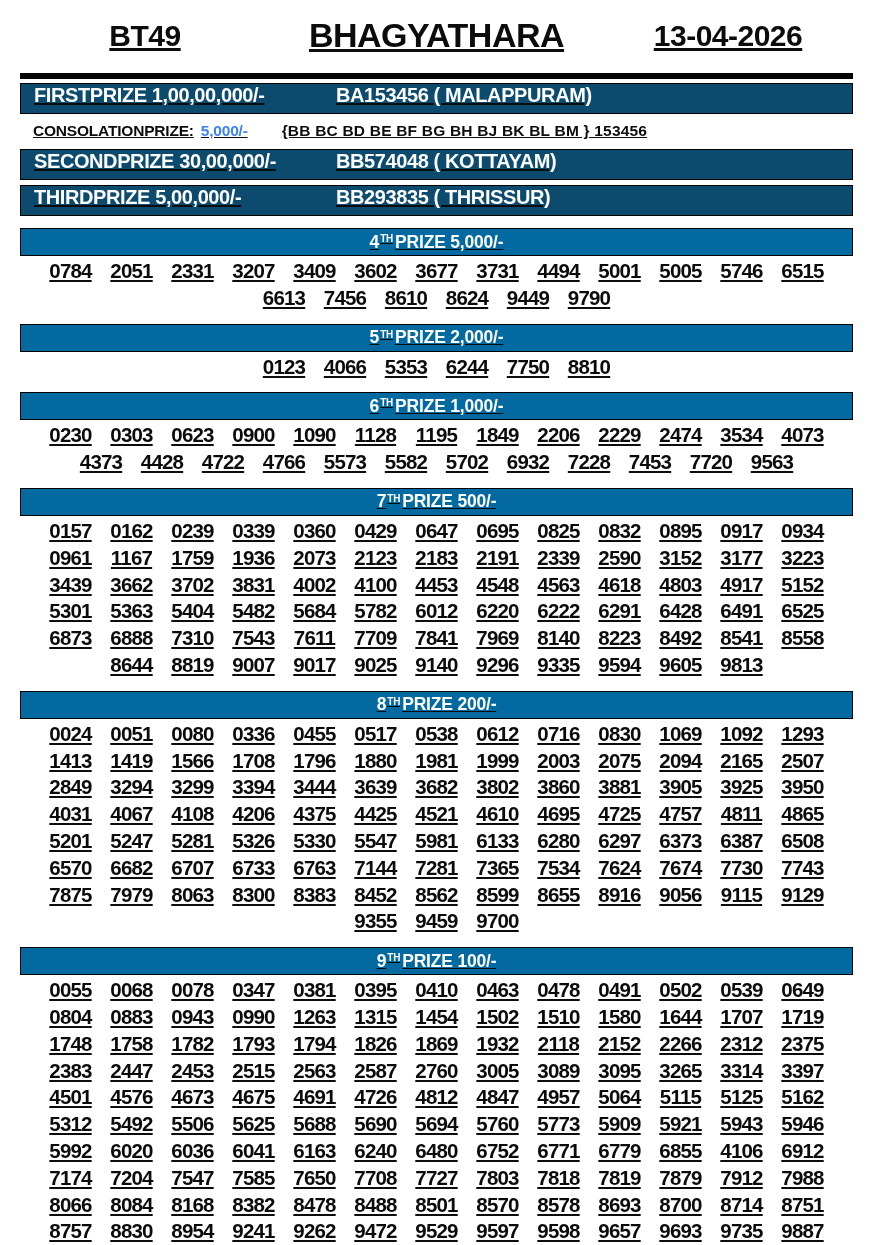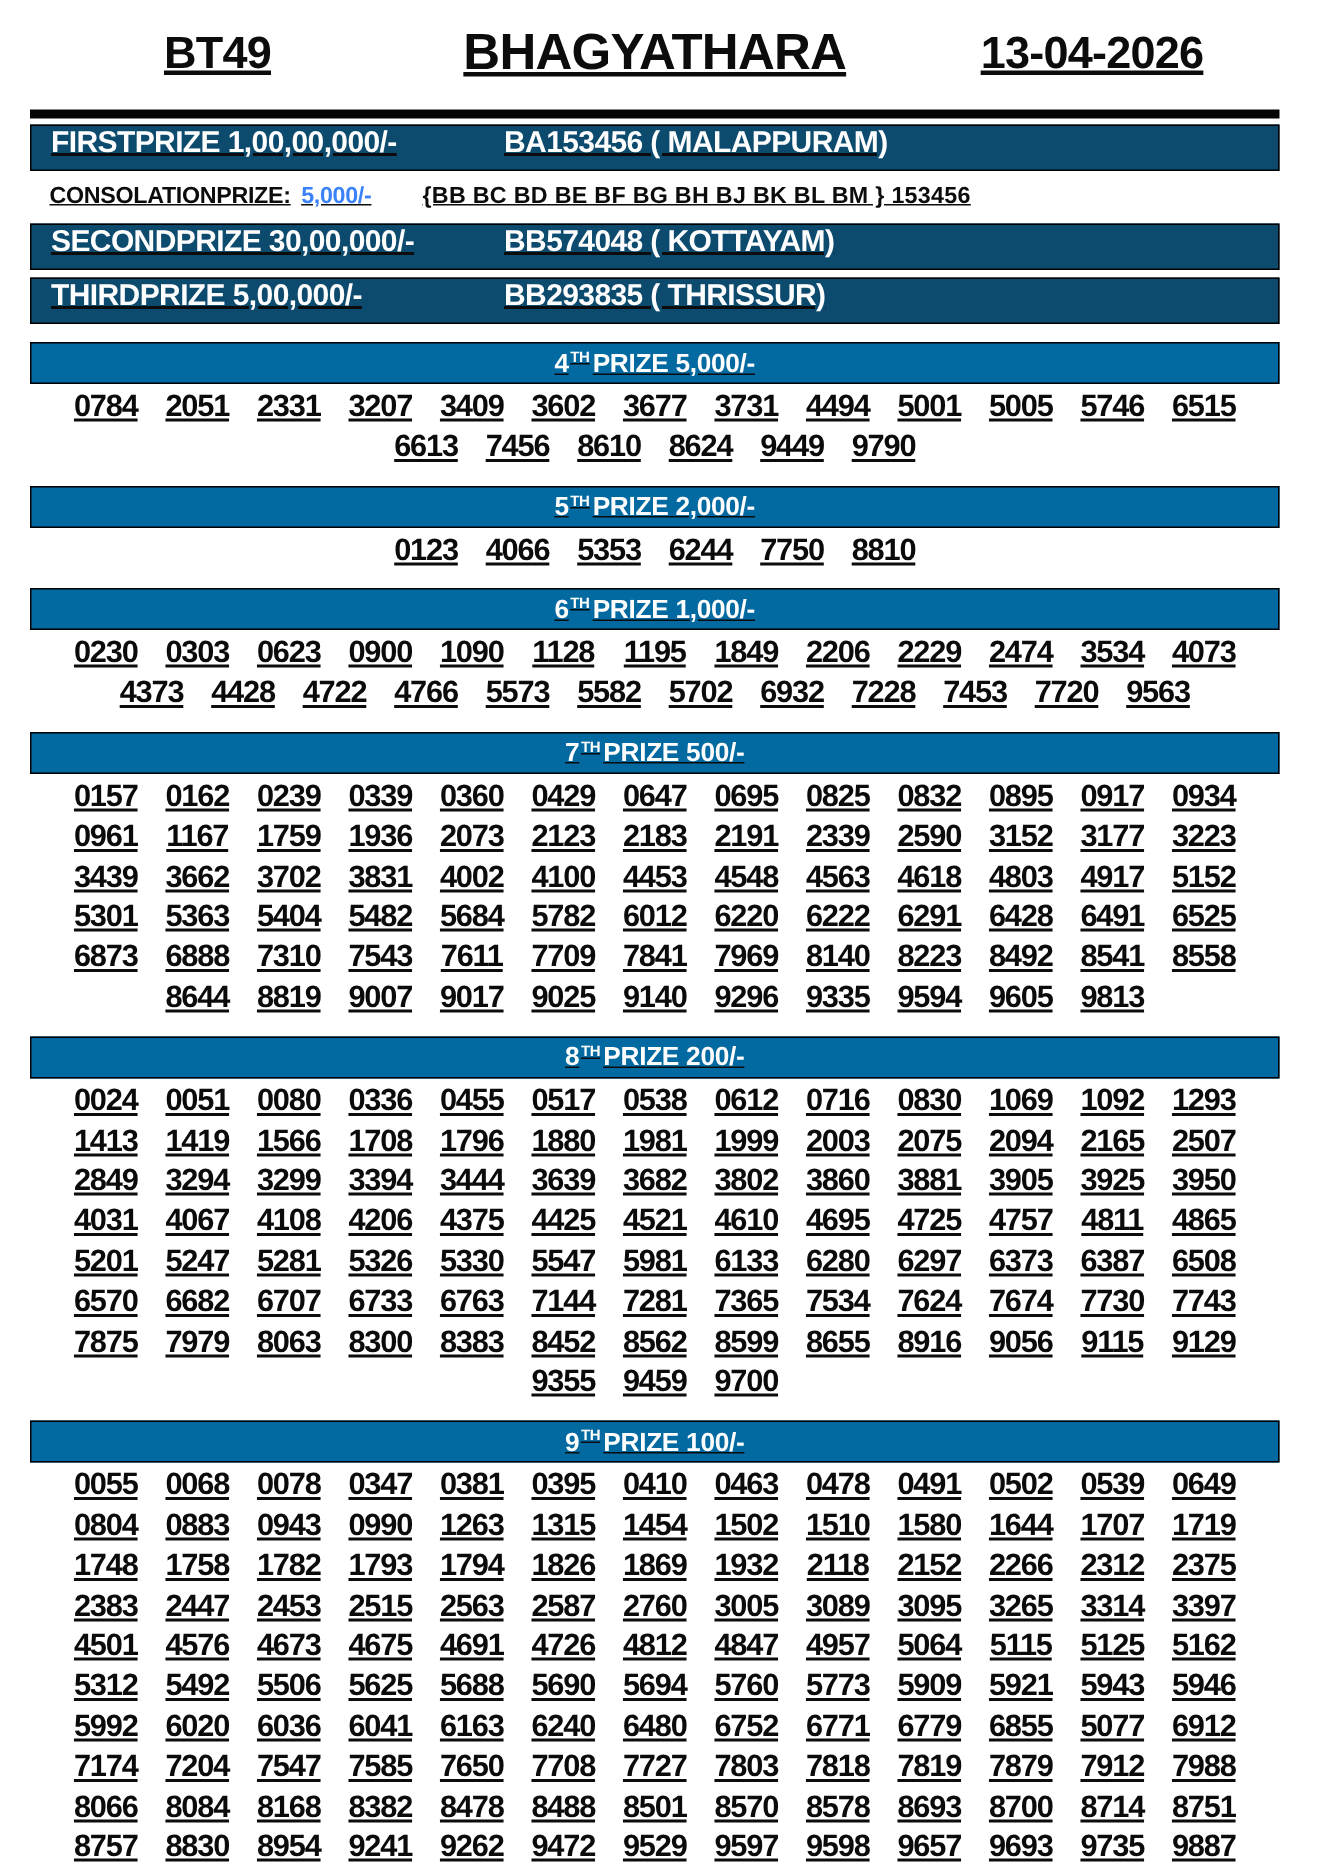--- a/index.html
+++ b/index.html
@@ -460,21 +460,21 @@
         <span class="num">6020</span>
         <span class="num">6036</span>
         <span class="num">6041</span>
         <span class="num">6163</span>
         <span class="num">6240</span>
         <span class="num">6480</span>
         <span class="num">6752</span>
         <span class="num">6771</span>
         <span class="num">6779</span>
         <span class="num">6855</span>
-        <span class="num">5077</span>
+        <span class="num">4106</span>
         <span class="num">6912</span>
       </div>
       <div class="num-row">
         <span class="num">7174</span>
         <span class="num">7204</span>
         <span class="num">7547</span>
         <span class="num">7585</span>
         <span class="num">7650</span>
         <span class="num">7708</span>
         <span class="num">7727</span>

